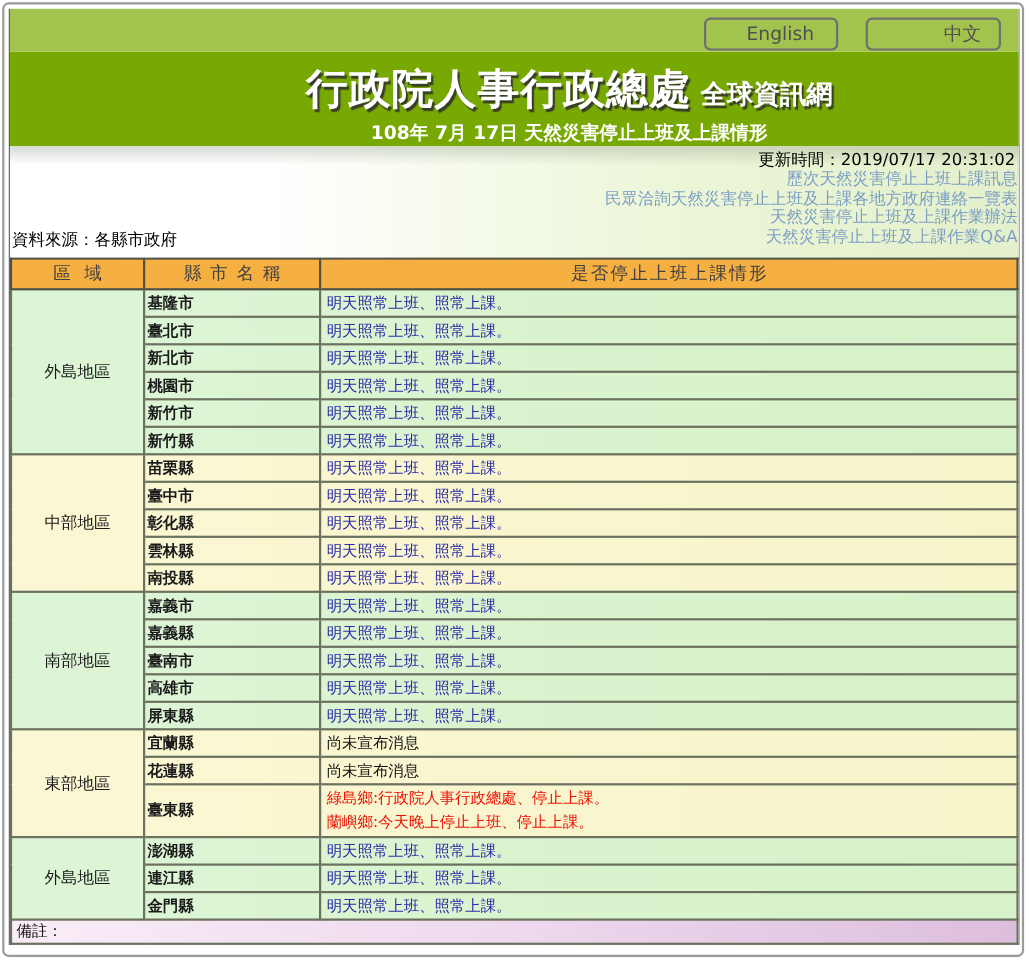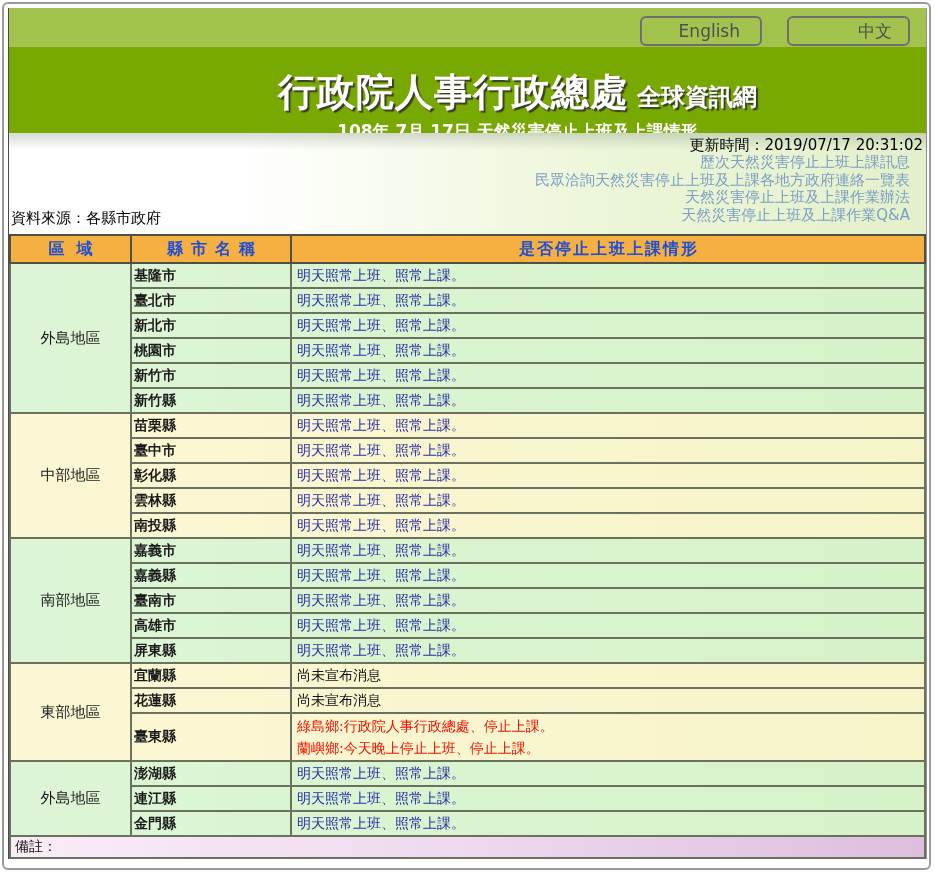--- a/index.html
+++ b/index.html
@@ -26,57 +26,57 @@
     text-align:right;box-sizing:content-box;cursor:pointer;
     font-family:"DejaVu Sans","Liberation Sans",sans-serif;
   }
   .btn-english{right:164px;width:92px;padding-right:20px;}
   .btn-zh{right:16px;width:97px;padding-right:16px;}
   
   .green-header{
     height:86px;background:#78A802;color:#ffffff;text-align:center;
     padding-left:100px;box-sizing:border-box;
   }
-  .title-line{padding-top:20px;white-space:nowrap;}
+  .title-line{padding-top:9px;white-space:nowrap;}
   .site-title{
     font-size:38px;font-weight:bold;letter-spacing:1px;
     text-shadow:2px 2px 1px rgba(45,45,45,0.85);
   }
   .site-subtitle{
     font-size:24px;font-weight:bold;margin-left:8px;
     text-shadow:2px 2px 1px rgba(45,45,45,0.85);
   }
   .page-title{font-size:17px;font-weight:bold;margin-top:2px;}
   
   .info-area{
     height:101px;position:relative;
     background:
       linear-gradient(to bottom, rgba(125,135,120,0.30) 0px, rgba(255,255,255,0) 17px),
       linear-gradient(to right, #ffffff 0%, #ffffff 25%, #ecf6d8 65%, #e4f0cb 100%);
   }
   .update-time{
     text-align:right;font-size:15px;color:#000000;
     padding:3px 3px 0 0;line-height:18px;
   }
-  .quick-links{text-align:right;padding-right:16px;}
+  .quick-links{text-align:right;padding-right:1px;}
   .quick-links a{
     display:block;font-size:15px;line-height:17.5px;
     color:#7C9FC5;text-decoration:none;cursor:pointer;
   }
   .data-source{
     position:absolute;left:2px;bottom:6px;
     font-size:15px;color:#000000;
   }
   
   table.status-table{
     width:100%;border-collapse:collapse;table-layout:fixed;
     background:linear-gradient(to right,#ffffff 0%,#f2f8e2 35%,#dcedb6 100%);
   }
   .status-table th{
-    background:#F6AF41;color:#1d4ed8;font-size:16px;font-weight:bold;
+    background:#F6AF41;color:#404040;font-size:16px;font-weight:normal;
     height:24px;border:2px solid #4d5245;padding:1px 0;
   }
   .th-region{letter-spacing:12px;text-indent:12px;}
   .th-county{letter-spacing:8px;text-indent:8px;}
   .th-status{letter-spacing:2px;text-indent:2px;}
   .status-table td{
     border:2px solid #6b715f;height:21px;padding:1px 2px;
     font-size:14px;color:#1a1a1a;
   }
   td.tone-green{background:rgba(213,243,205,0.82);}

